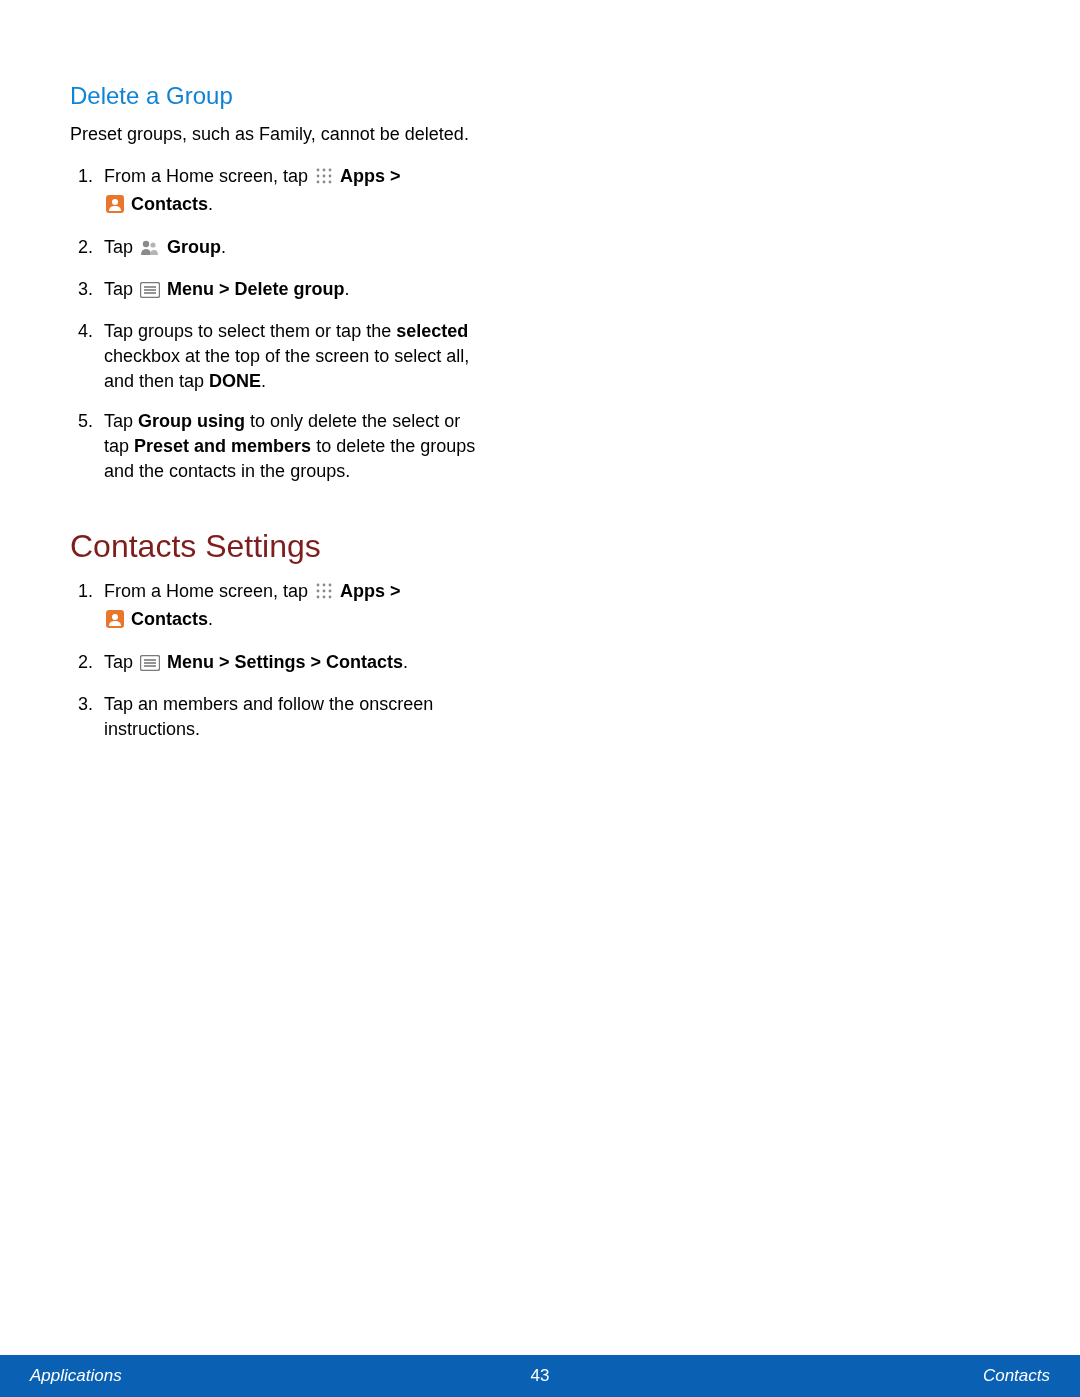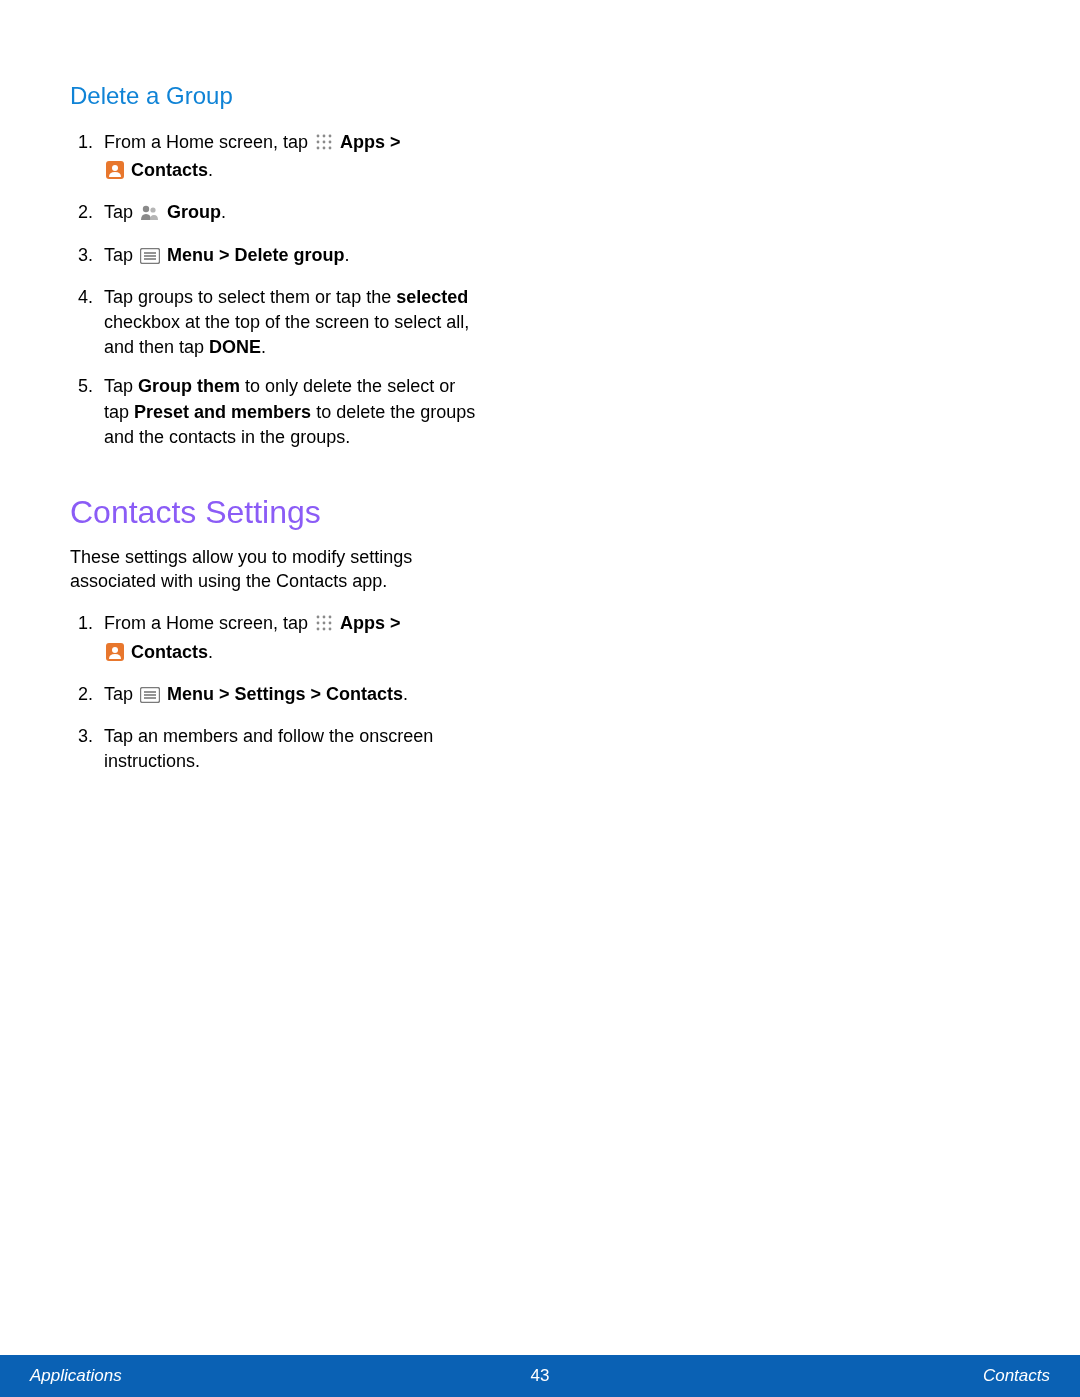--- a/index.html
+++ b/index.html
@@ -14,24 +14,24 @@
     position: relative;
   }
   .page {
     padding: 82px 70px 0 70px;
     width: 560px;
   }
   h2.section {
     color: #0f83d6;
     font-weight: 400;
     font-size: 24px;
-    margin: 0 0 20px 0;
+    margin: 0 0 12px 0;
   }
   h1.section {
-    color: #8b5cf6;
+    color: #7f1d1d;
     font-weight: 400;
     font-size: 32px;
     margin: 44px 0 14px 0;
   }
   p.intro {
     font-size: 18px;
     line-height: 1.35;
     margin: 0 0 18px 0;
   }
   ol {
@@ -118,20 +118,21 @@
       <line x1="4" y1="5" x2="16" y2="5" stroke="#7a7a7a" stroke-width="1.6"></line>
       <line x1="4" y1="8" x2="16" y2="8" stroke="#7a7a7a" stroke-width="1.6"></line>
       <line x1="4" y1="11" x2="16" y2="11" stroke="#7a7a7a" stroke-width="1.6"></line>
     </g>
   </defs>
 </svg>
 
 <div class="page">
 
   <h2 class="section">Delete a Group</h2>
+  <p class="intro">Preset groups, such as Family, cannot be deleted.</p>
 
   <ol>
     <li>
       <span>From a Home screen, tap </span><span class="icon"><svg width="18" height="18">
             <use href="#apps-icon"></use>
           </svg></span>
       <span class="b">Apps &gt; </span><br>
       <span class="icon"><svg width="18" height="18">
             <use href="#contacts-icon"></use>
           </svg></span>
@@ -146,26 +147,25 @@
     <li>
       <span>Tap </span><span class="icon"><svg width="20" height="16">
             <use href="#menu-icon"></use>
           </svg></span>
       <span class="b">Menu &gt; Delete group</span>.
     </li>
     <li>
       <span>Tap groups to select them or tap the </span><span class="b">selected</span><span> checkbox at the top of the screen to select all, and then tap </span><span class="b">DONE</span>.
     </li>
     <li>
-      <span>Tap </span><span class="b">Group them</span><span> to only delete the select or tap </span><span class="b">Preset and members</span><span> to delete the groups and the contacts in the groups.</span>
+      <span>Tap </span><span class="b">Group using</span><span> to only delete the select or tap </span><span class="b">Preset and members</span><span> to delete the groups and the contacts in the groups.</span>
     </li>
   </ol>
 
   <h1 class="section">Contacts Settings</h1>
-  <p class="intro">These settings allow you to modify settings associated with using the Contacts app.</p>
 
   <ol>
     <li>
       <span>From a Home screen, tap </span><span class="icon"><svg width="18" height="18">
             <use href="#apps-icon"></use>
           </svg></span>
       <span class="b">Apps &gt; </span><br>
       <span class="icon"><svg width="18" height="18">
             <use href="#contacts-icon"></use>
           </svg></span>

